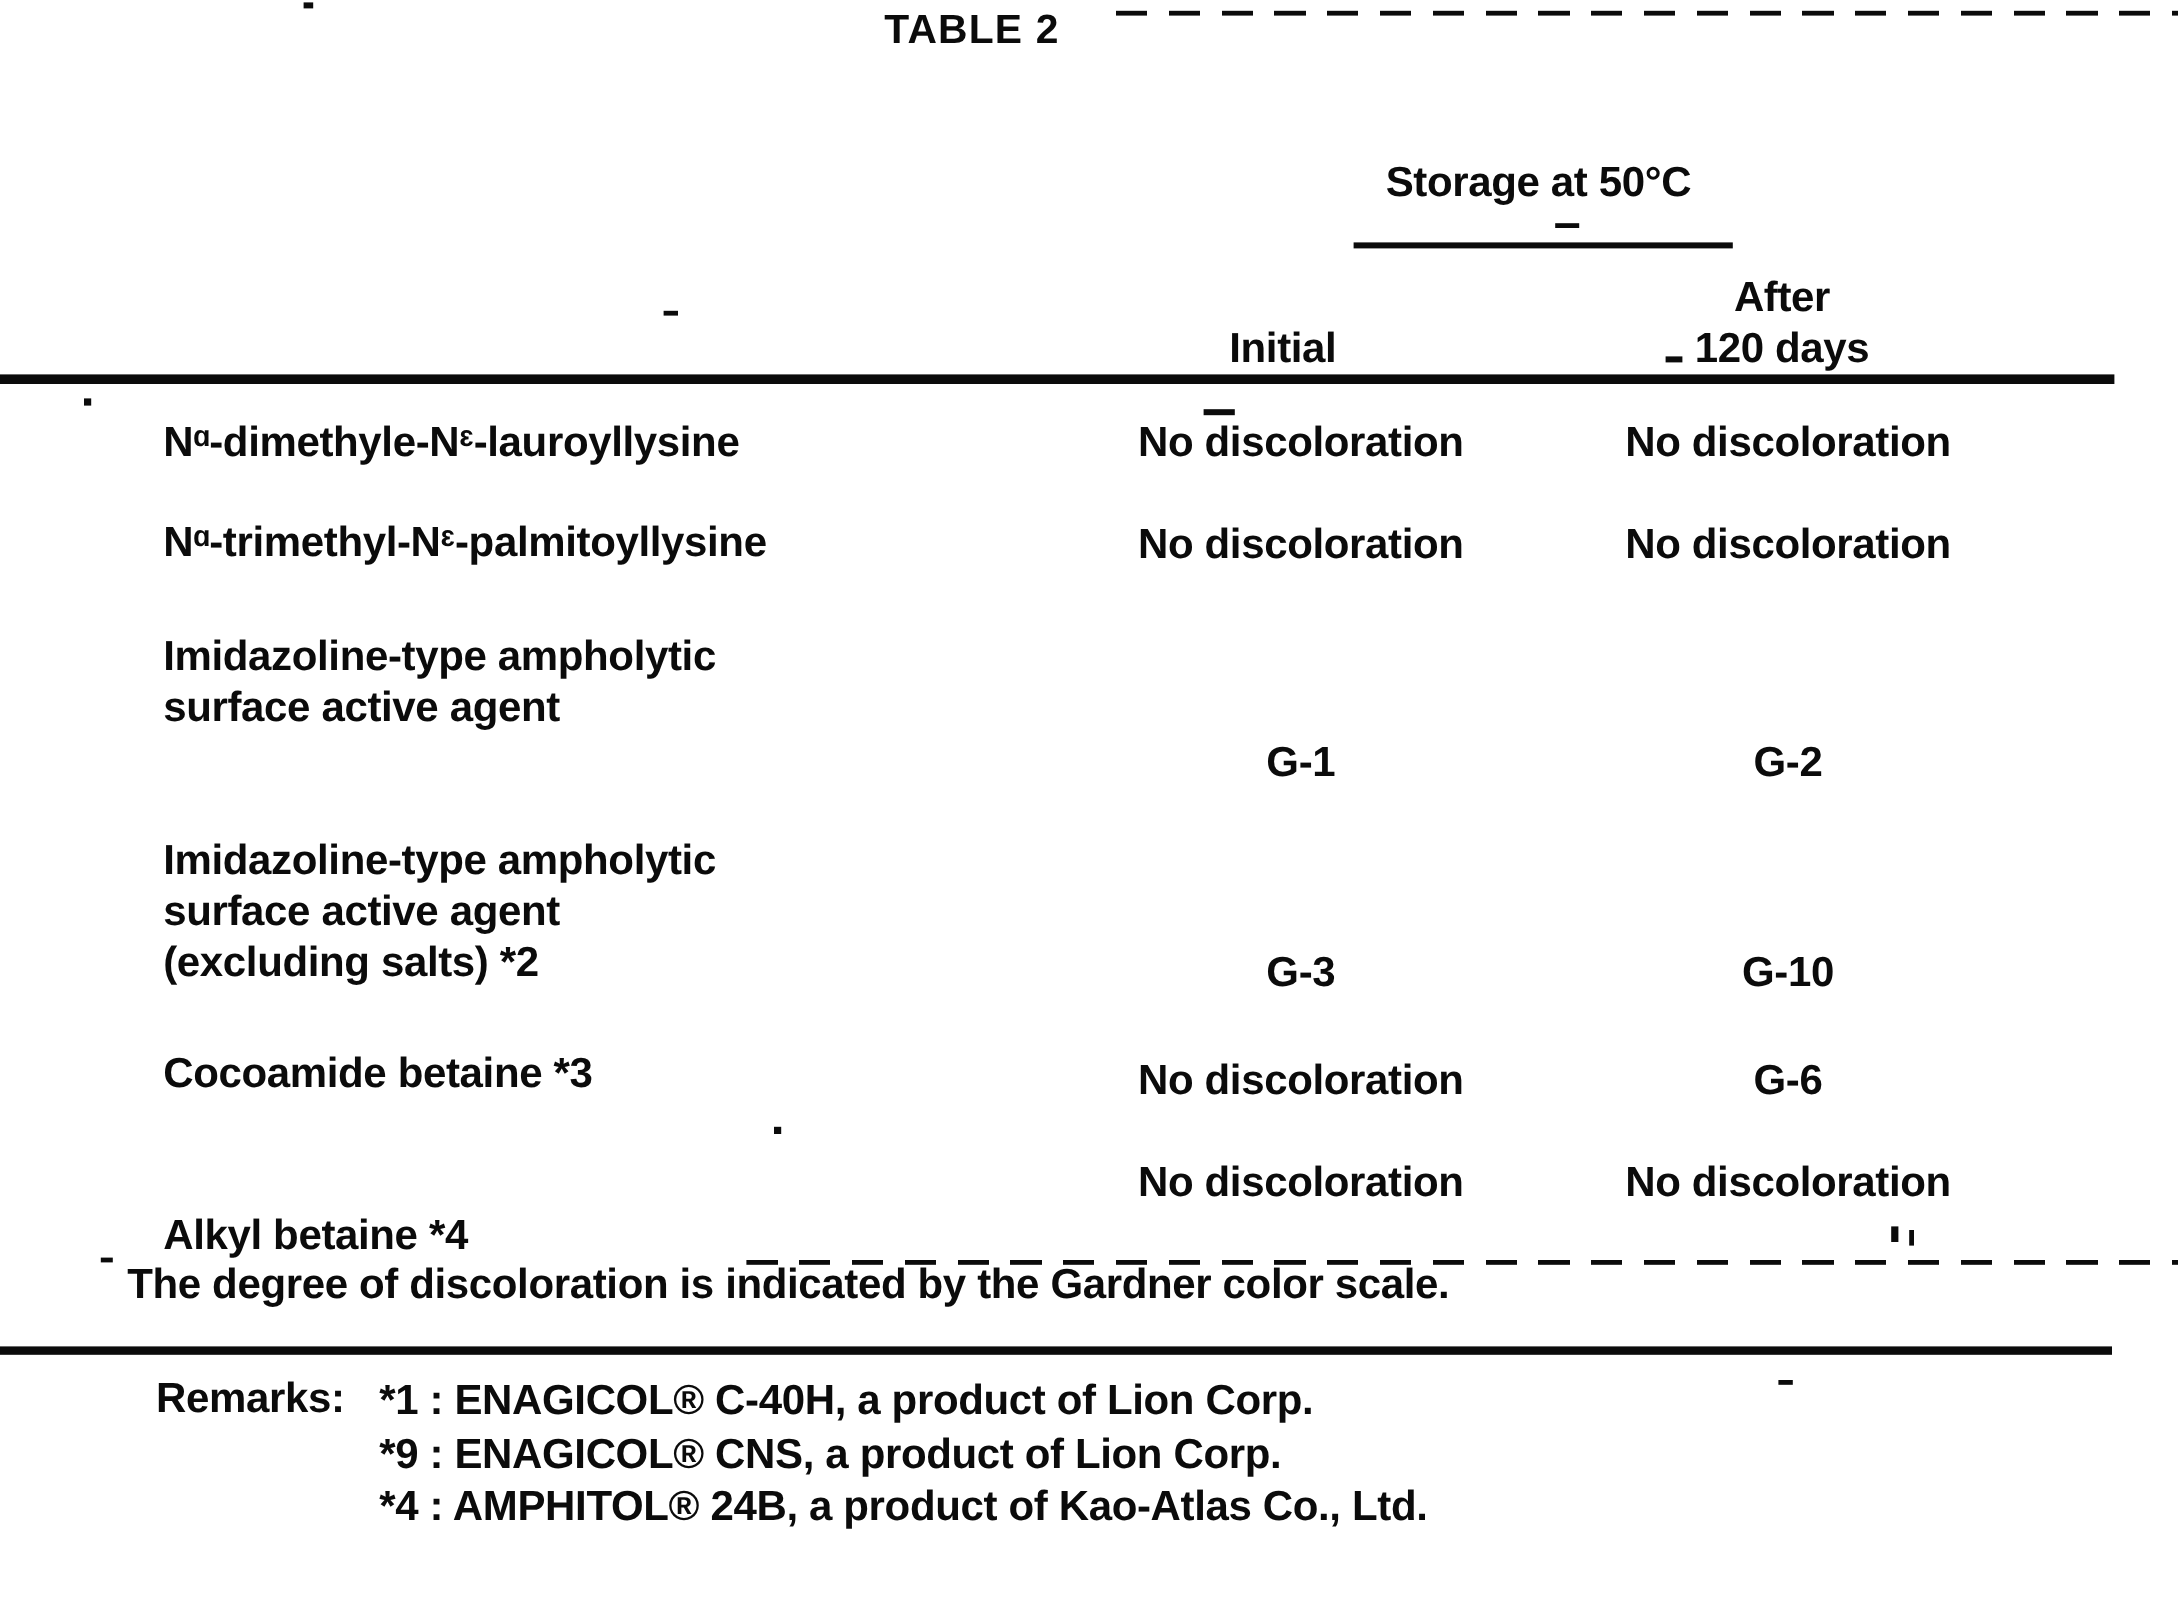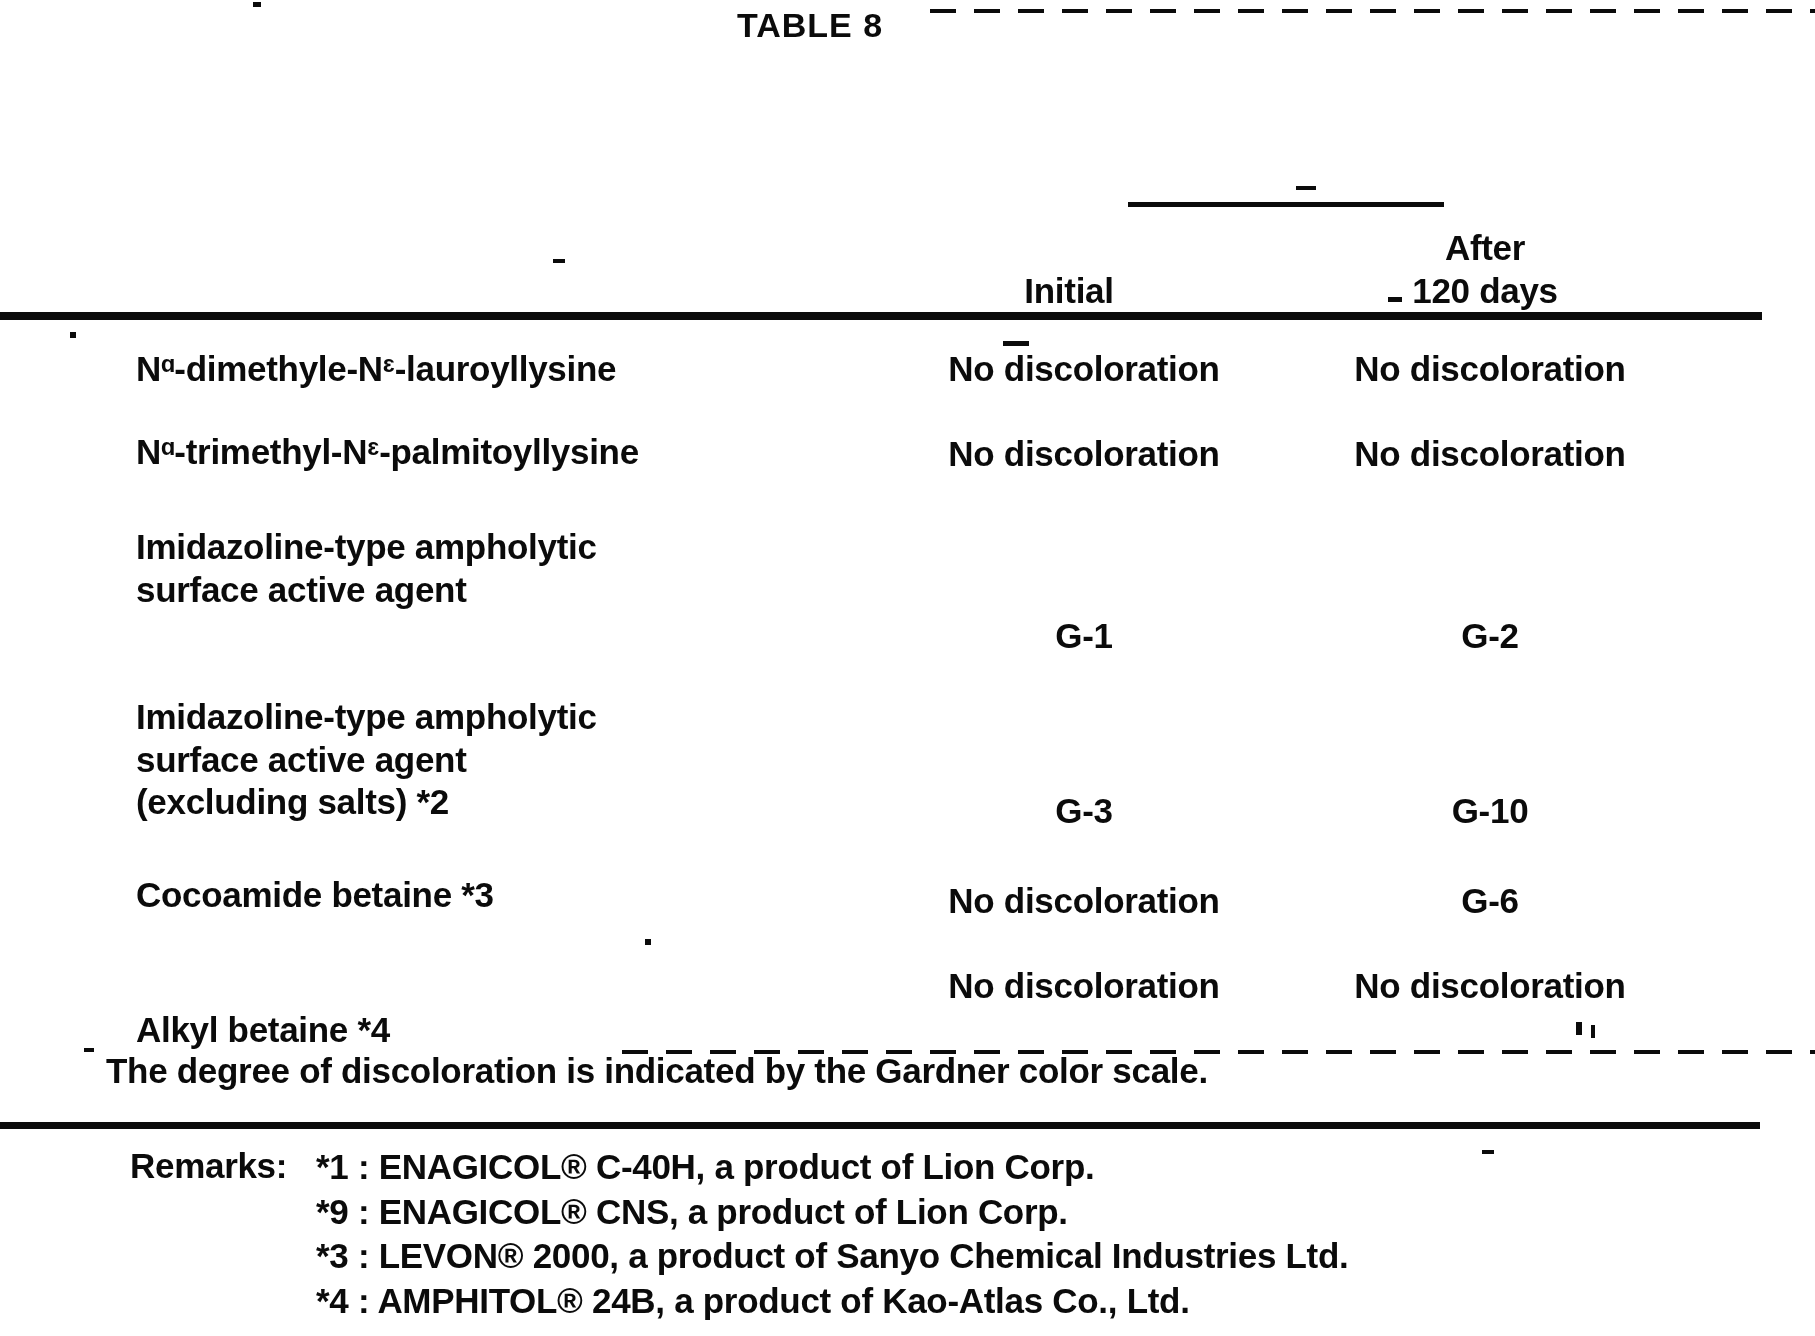--- a/index.html
+++ b/index.html
@@ -48,22 +48,23 @@
   <div class="mark" style="left:553px; top:259px; width:12px; height:4px;"></div>
   <div class="mark" style="left:1296px; top:186px; width:20px; height:4px;"></div>
   <div class="mark" style="left:1388px; top:297px; width:14px; height:5px;"></div>
   <div class="mark" style="left:1003px; top:341px; width:26px; height:5px;"></div>
   <div class="mark" style="left:645px; top:939px; width:6px; height:6px;"></div>
   <div class="mark" style="left:1576px; top:1022px; width:6px; height:13px;"></div>
   <div class="mark" style="left:1591px; top:1025px; width:4px; height:13px;"></div>
   <div class="mark" style="left:84px; top:1048px; width:10px; height:4px;"></div>
   <div class="mark" style="left:1482px; top:1150px; width:12px; height:4px;"></div>
 
-  <div class="abs title">TABLE 8</div>
+  <div class="abs title">TABLE 2</div>
 
+  <div class="abs group-header">Storage at 50°C</div>
   <div class="group-underline abs"></div>
 
   <div class="abs col-header-initial">Initial</div>
   <div class="abs col-header-after">
     <div>After</div>
     <div>120 days</div>
   </div>
 
   <div class="rule header-rule"></div>
 
@@ -106,17 +107,16 @@
   <div class="dashed-line bottom-dash"></div>
 
   <div class="abs footnote">The degree of discoloration is indicated by the Gardner color scale.</div>
 
   <div class="rule footer-rule"></div>
 
   <div class="abs remarks-label">Remarks:</div>
   <div class="remark-items" id="remark-items">
       <div>*1 : ENAGICOL® C-40H, a product of Lion Corp.</div>
       <div>*9 : ENAGICOL® CNS, a product of Lion Corp.</div>
-      <div>*3 : LEVON® 2000, a product of Sanyo Chemical Industries Ltd.</div>
       <div>*4 : AMPHITOL® 24B, a product of Kao-Atlas Co., Ltd.</div>
     </div>
 
 </div>
 
 </body></html>

